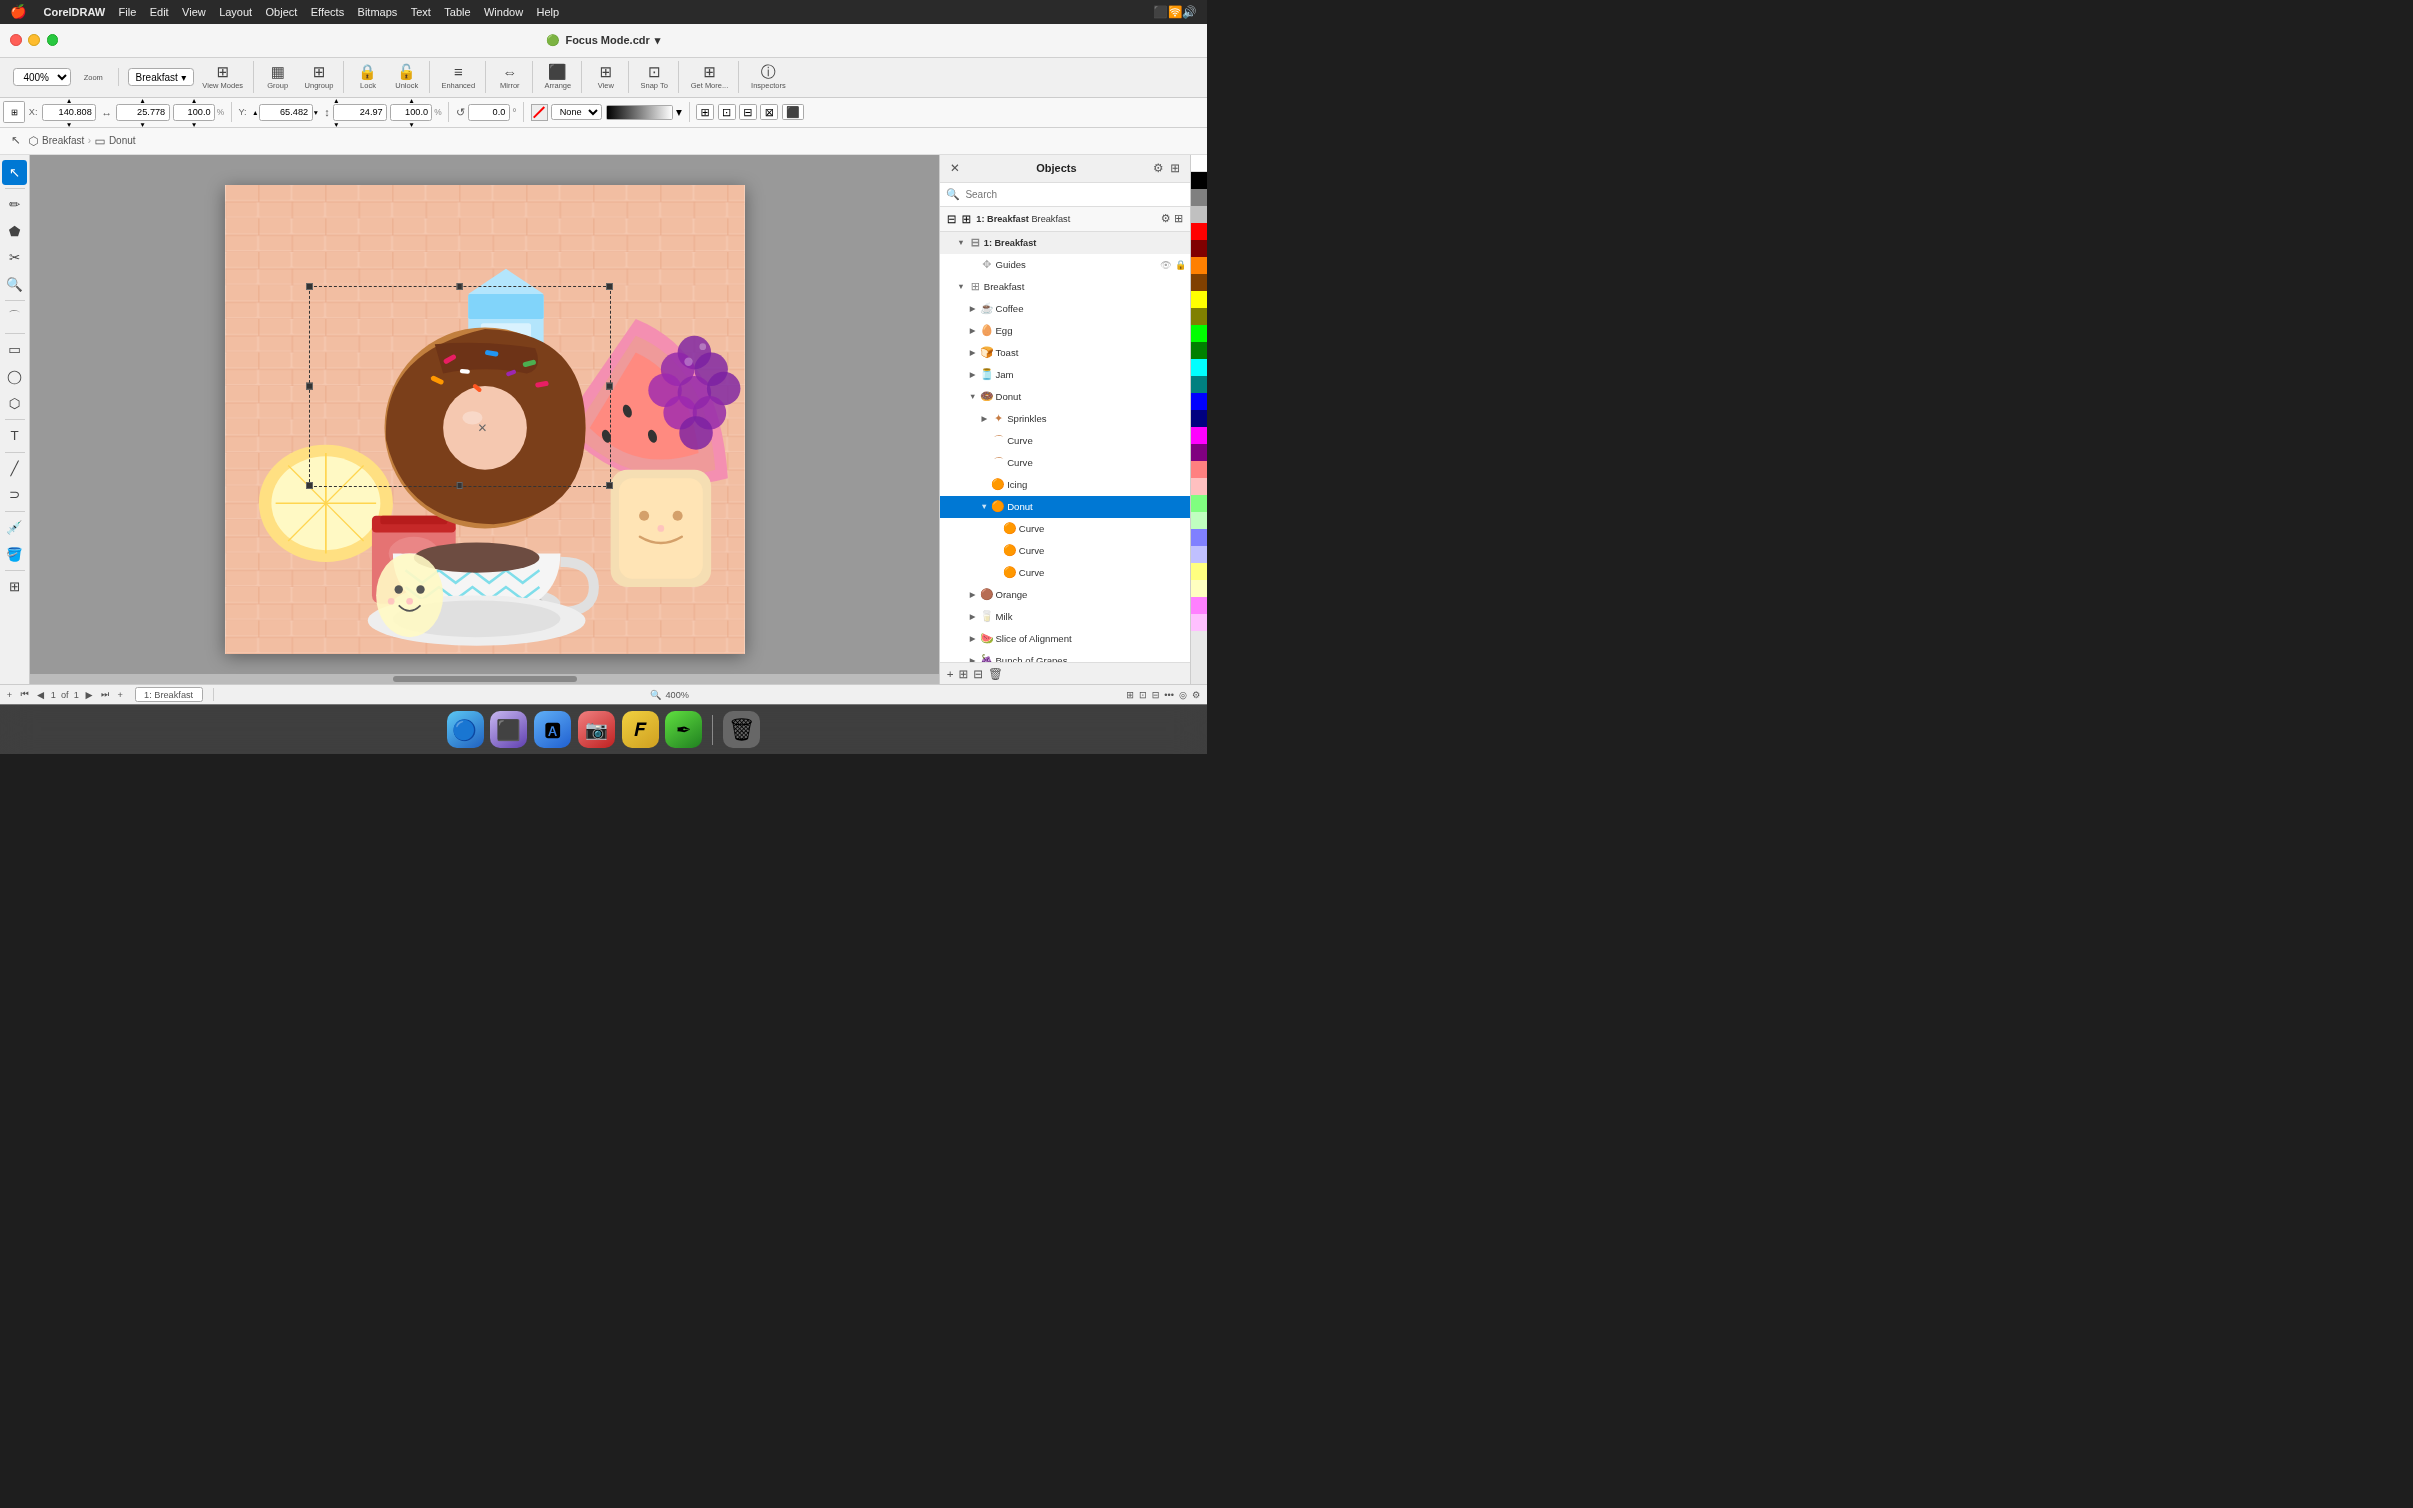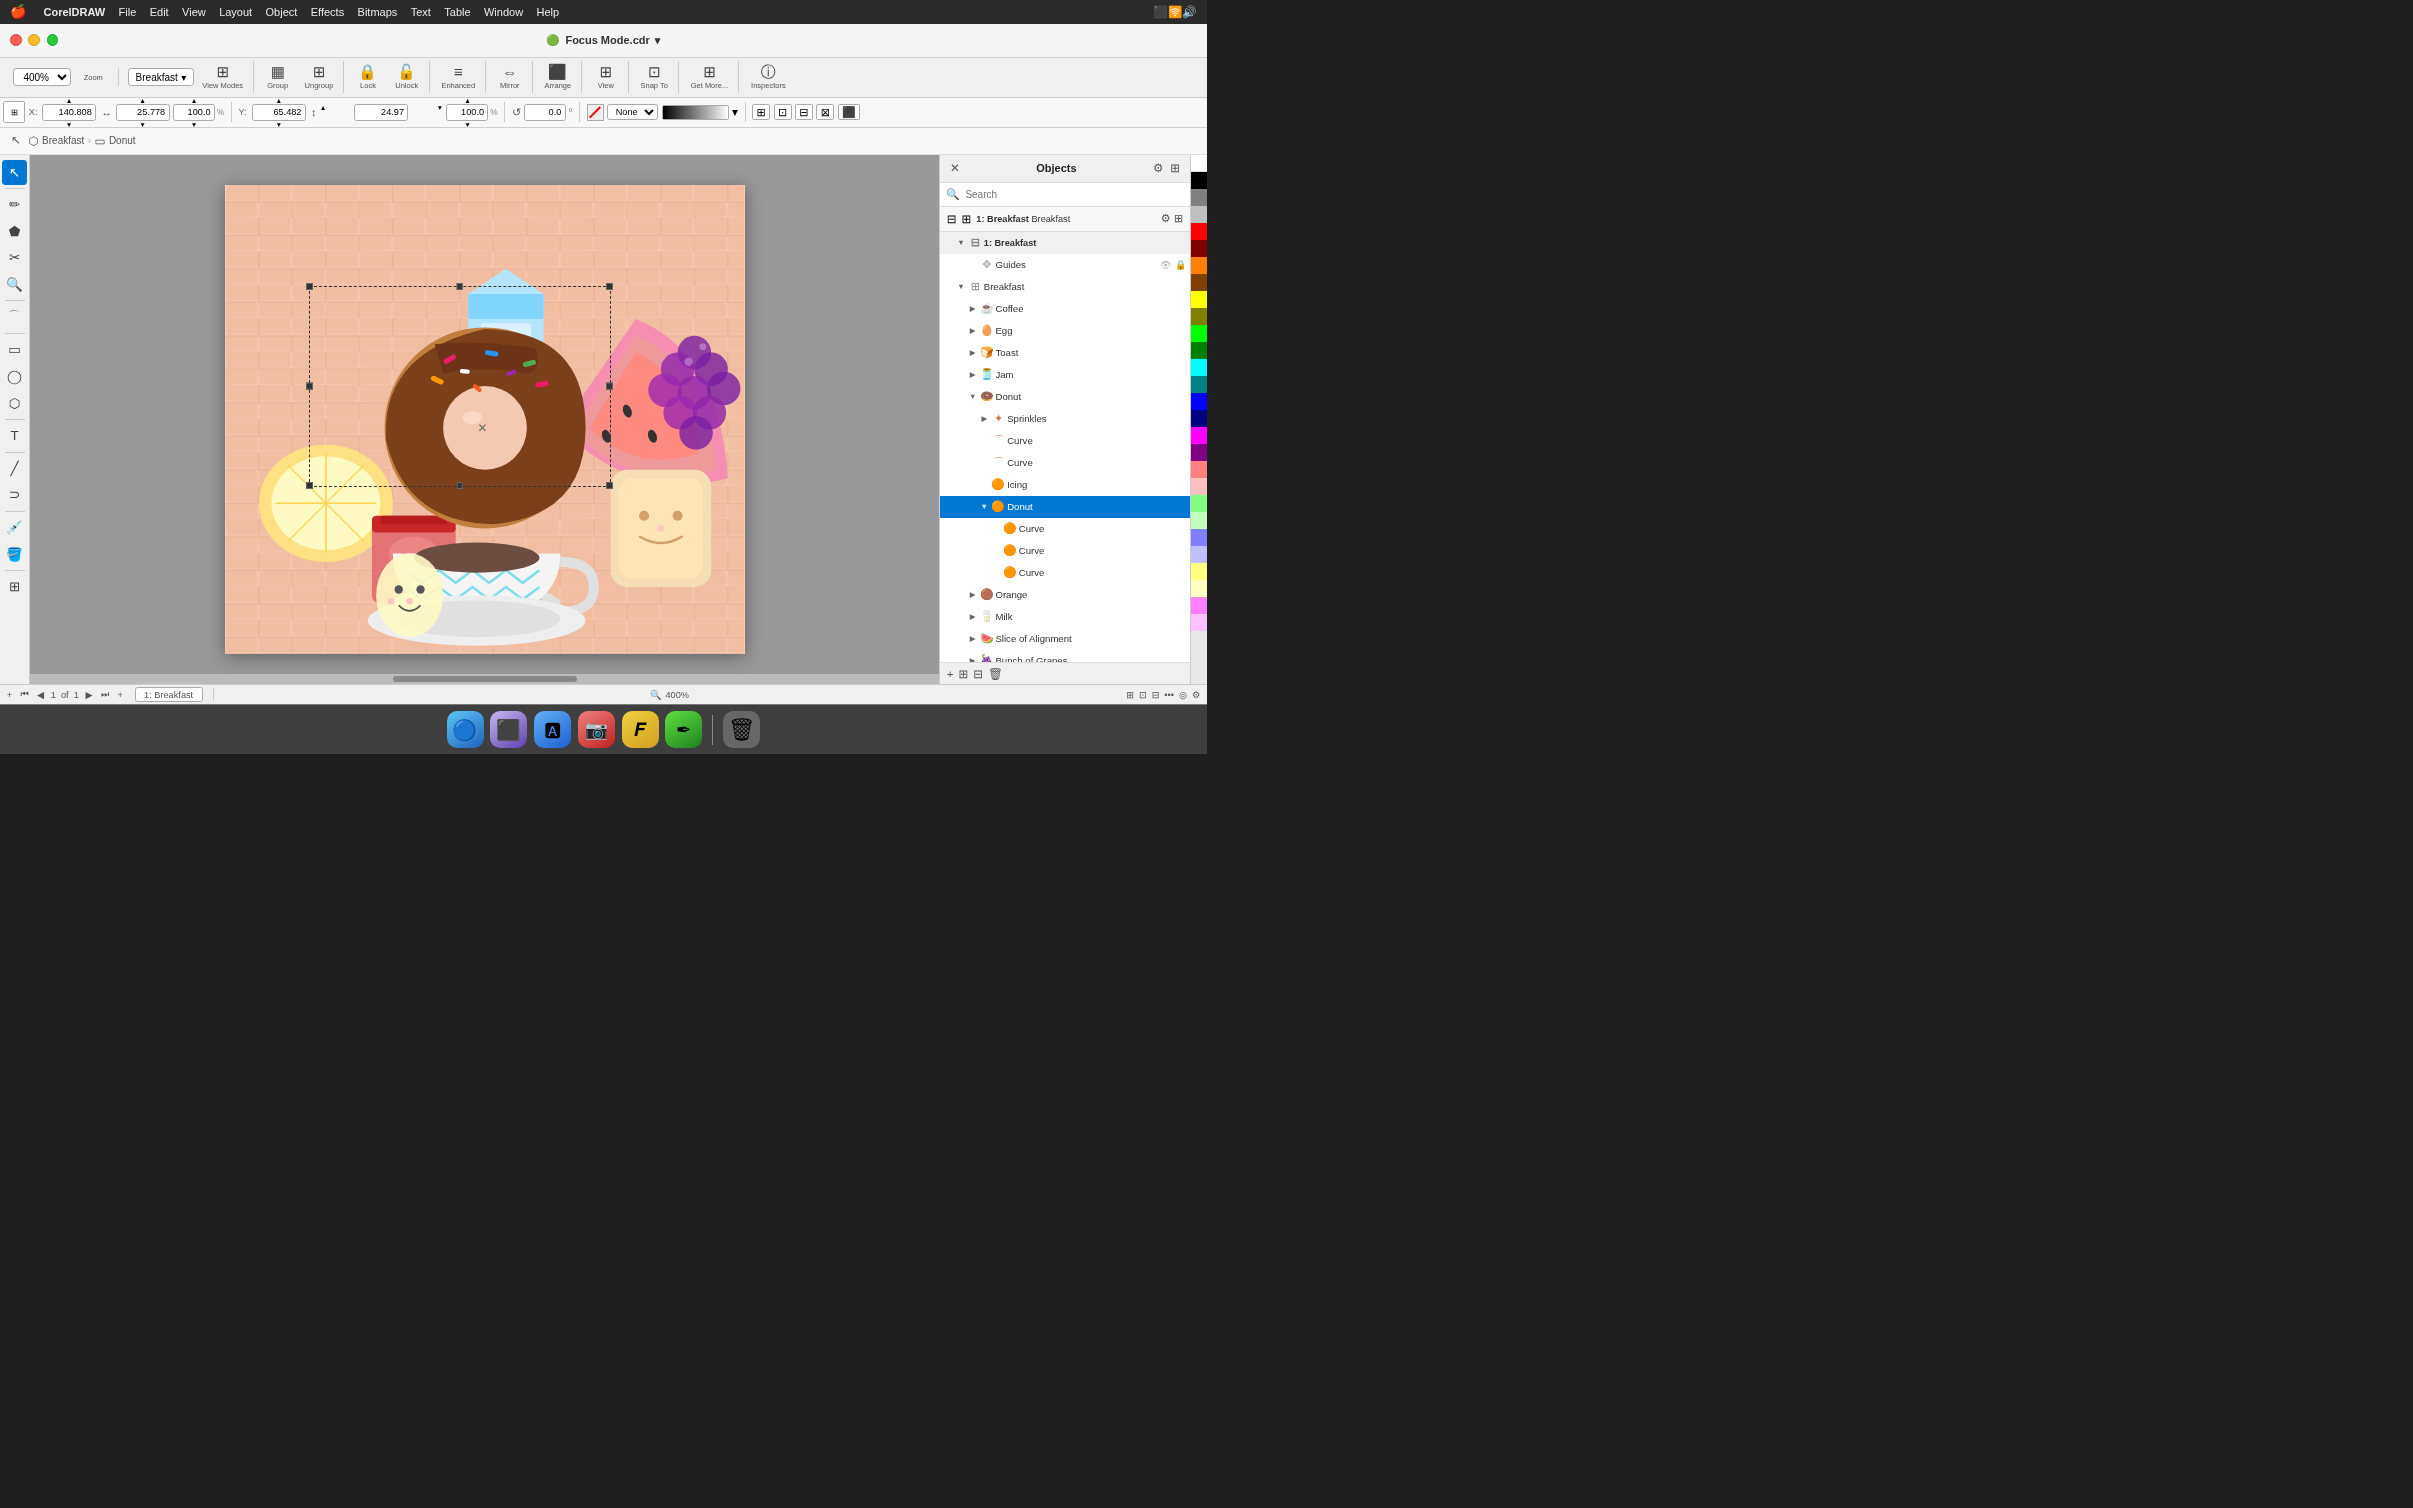--- a/index.html
+++ b/index.html
@@ -514,30 +514,30 @@
         <span style="font-size:6.7px;cursor:pointer;">▲</span>
         <input class="coord-input" type="text" value="100.0" style="width: 42px;">
         <span style="font-size:6.7px;cursor:pointer;">▼</span>
       </div>
       <span class="coord-unit">%</span>
     </div>
     <div class="coord-sep"></div>
 
     <div class="coord-field">
       <span class="coord-label">Y:</span>
-      <div style="display:flex;flex-direction:column;align-items:center;">
+      <div style="display:flex;align-items:center;">
         <span style="font-size:6.7px;cursor:pointer;">▲</span>
         <input class="coord-input" type="text" value="65.482" style="">
         <span style="font-size:6.7px;cursor:pointer;">▼</span>
       </div>
     </div>
 
     <div class="coord-field">
       <span style="font-size:11px;color:#555;margin:0 1.7px;">↕</span>
-      <div style="display:flex;gap:28px;">
+      <div style="display:flex;flex-direction:column;">
         <span style="font-size:6.7px;cursor:pointer;">▲</span>
         <input class="coord-input" type="text" value="24.97" style="">
         <span style="font-size:6.7px;cursor:pointer;">▼</span>
       </div>
     </div>
 
     <div class="coord-field">
       <div style="display:flex;flex-direction:column;align-items:center;">
         <span style="font-size:6.7px;cursor:pointer;">▲</span>
         <input class="coord-input" type="text" value="100.0" style="width: 42px;">

